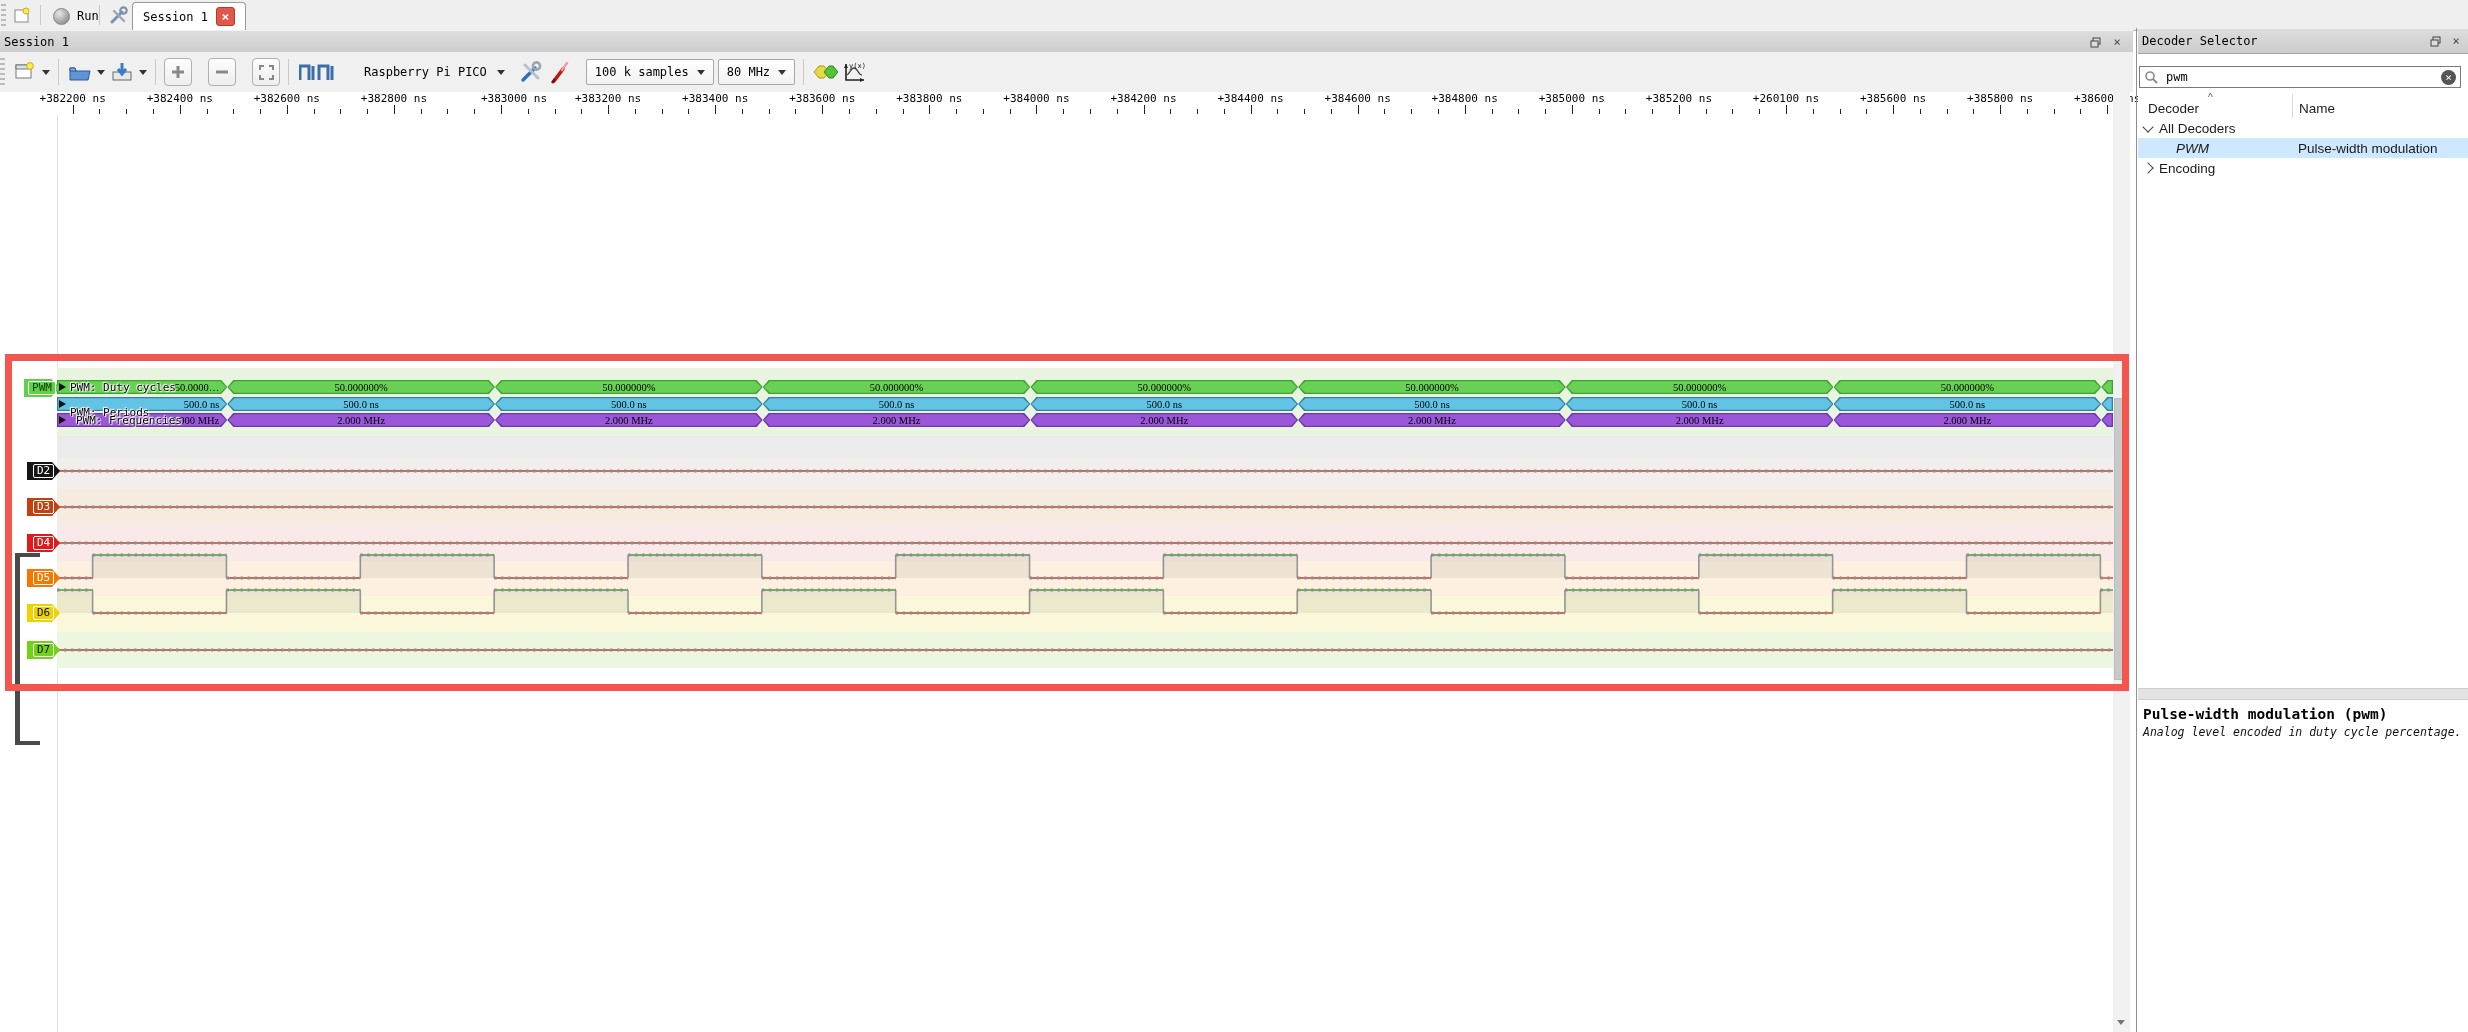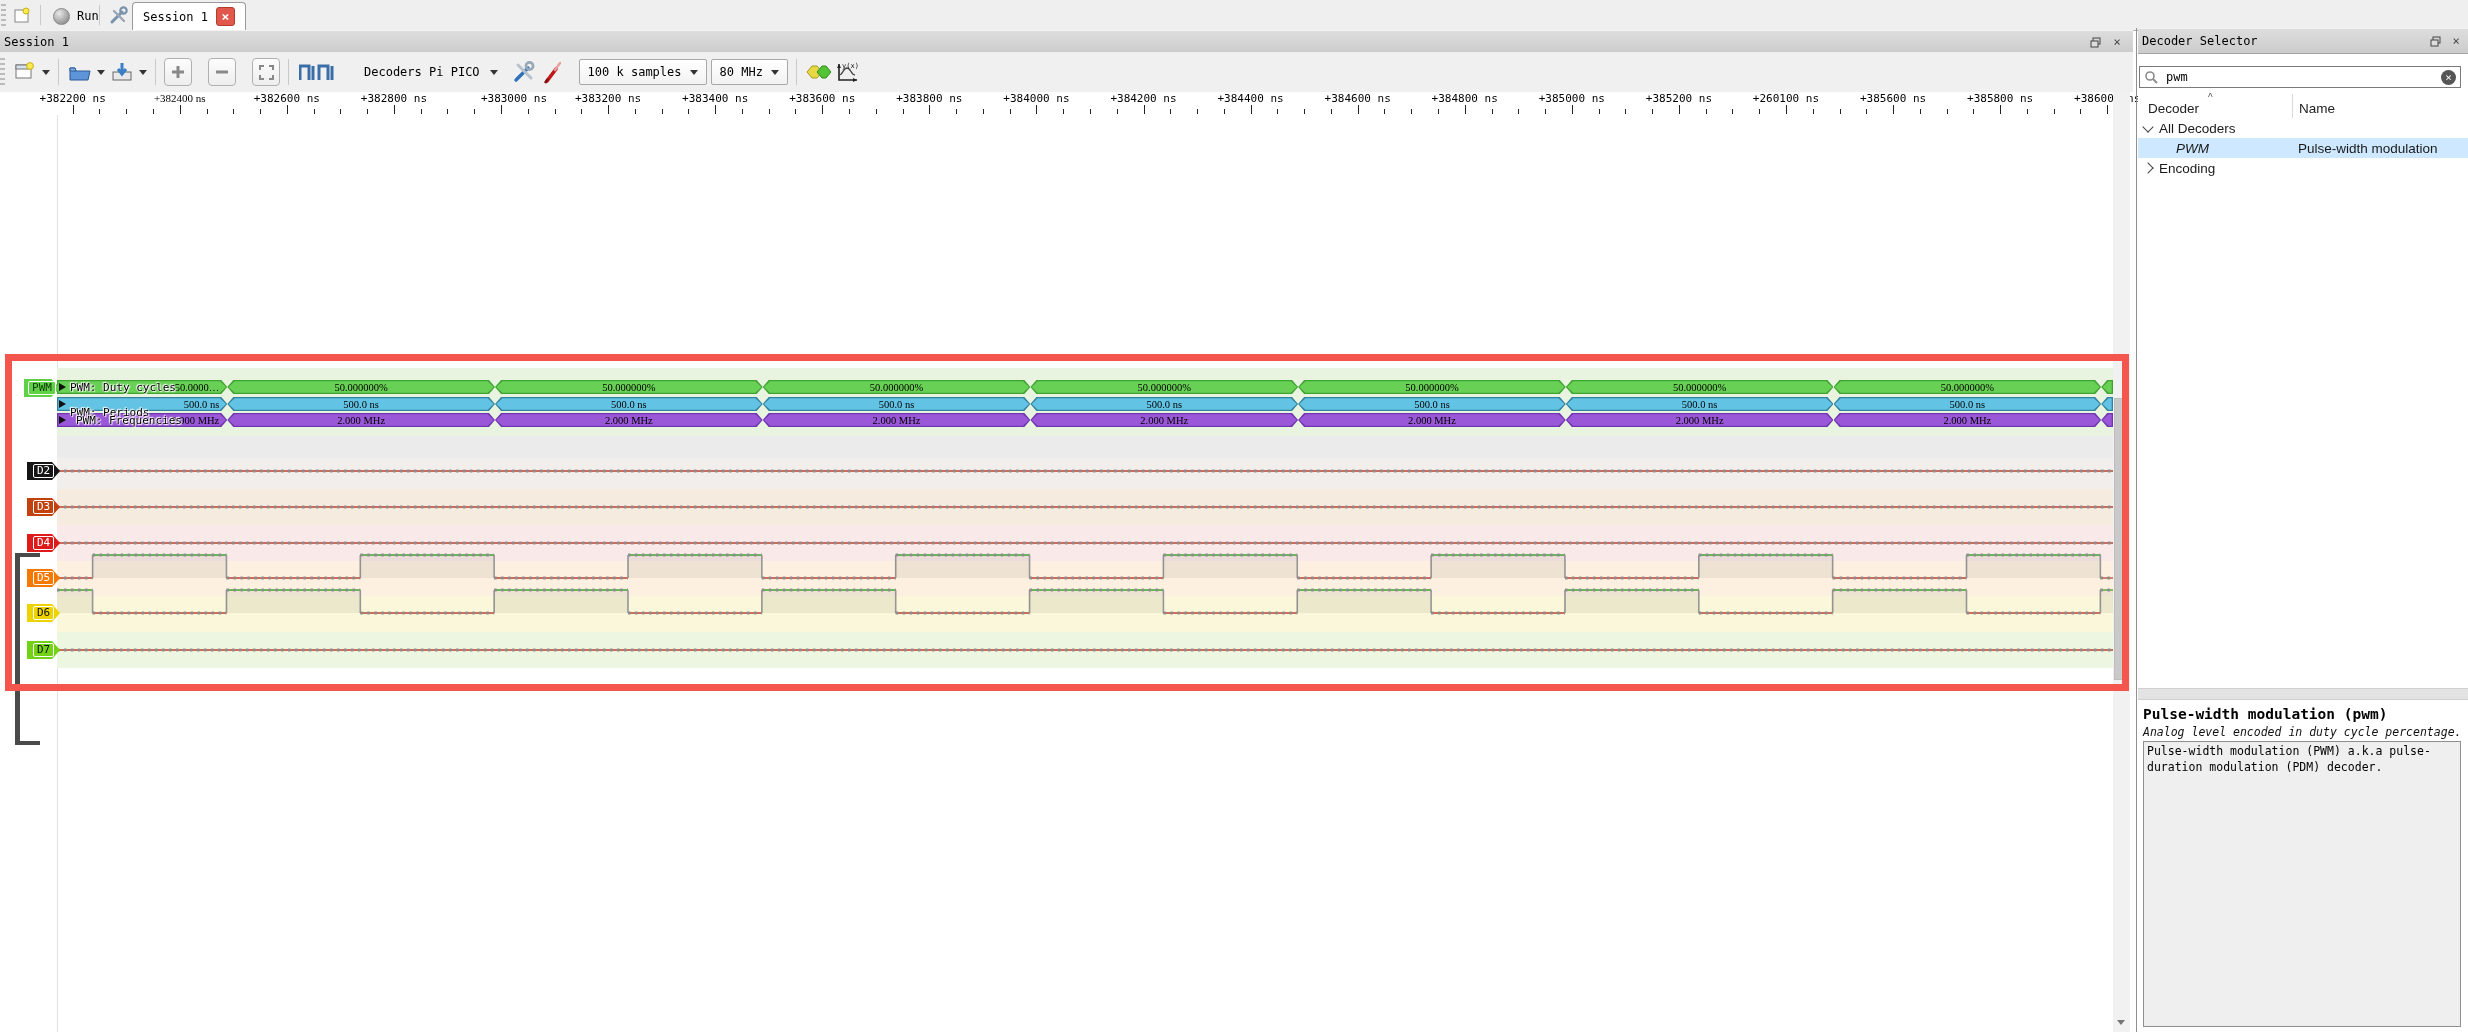--- a/index.html
+++ b/index.html
@@ -167,21 +167,21 @@
     </div>
     <div class="tsep"></div>
     <div class="icon24" style="width:40px;">
       <svg width="36" height="20">
         <path d="M1 18 V4 H10 V18 M14 18 V4" fill="none" stroke="#3a6ea8" stroke-width="3"></path>
         <path d="M20 18 V4 H29 V18 M33 18 V4" fill="none" stroke="#3a6ea8" stroke-width="3"></path>
       </svg>
     </div>
     <div style="width:10px;"></div>
     <div class="tb-btn" style="height:26px;padding:0 8px;gap:10px;">
-      <span>Decoders Pi PICO</span>
+      <span>Raspberry Pi PICO</span>
       <div class="darr"></div>
     </div>
     <div class="icon24">
       <svg width="22" height="22" viewBox="0 0 22 22">
         <path d="M3 19 L15 7" stroke="#2d72b8" stroke-width="3.4" stroke-linecap="round"></path>
         <circle cx="16.5" cy="5" r="3.6" fill="none" stroke="#9aa7b5" stroke-width="2.6"></circle>
         <path d="M5 4 L18 17" stroke="#b8c2cc" stroke-width="3" stroke-linecap="round"></path>
       </svg>
     </div>
     <div class="icon24">
@@ -213,21 +213,21 @@
         <path d="M3 14 C7 14 7 7 11 7 C15 7 15 14 19 14" fill="none" stroke="#444" stroke-width="1.4"></path>
         <text x="6" y="7" font-size="7" font-family="DejaVu Sans Mono,monospace" fill="#111">y(x)</text>
         <path d="M21 19 l-4 -2 v4 Z M3 3 l-2 4 h4 Z" fill="#222"></path>
       </svg>
     </div>
   </div>
 
   <div class="abs" id="waves">
     <div id="ruler" style="position:absolute;left:0;top:0;width:2133px;height:23px;">
         <div class="rlabel" style="left: 72.7px;">+382200 ns</div>
-        <div class="rlabel" style="left: 179.78px; font-family: Liberation Serif, serif;">+382400 ns</div>
+        <div class="rlabel" style="left: 179.78px;">+382400 ns</div>
         <div class="rlabel" style="left: 286.86px;">+382600 ns</div>
         <div class="rlabel" style="left: 393.94px;">+382800 ns</div>
         <div class="rlabel" style="left: 514px;">+383000 ns</div>
         <div class="rlabel" style="left: 608.1px;">+383200 ns</div>
         <div class="rlabel" style="left: 715.18px;">+383400 ns</div>
         <div class="rlabel" style="left: 822.26px;">+383600 ns</div>
         <div class="rlabel" style="left: 929.34px;">+383800 ns</div>
         <div class="rlabel" style="left: 1036.42px;">+384000 ns</div>
         <div class="rlabel" style="left: 1143.5px;">+384200 ns</div>
         <div class="rlabel" style="left: 1250.58px;">+384400 ns</div>
@@ -653,16 +653,15 @@
           <div class="treerow" style="top: 64px;">
             <span style="width: 6px; display: inline-block;"></span>
             <span class="chev closed"></span>
             <span>Encoding</span>
           </div>
         </div>
     </div>
     <div class="abs" id="desc-split"></div>
     <div class="abs" id="desc-title">Pulse-width modulation (pwm)</div>
     <div class="abs" id="desc-sub">Analog level encoded in duty cycle percentage.</div>
-    <div class="abs" id="desc-box">Pulse-width modulation (PWM) a.k.a pulse-duration modulation (PDM) decoder.</div>
   </div>
 
 </div>
 
 </body></html>

